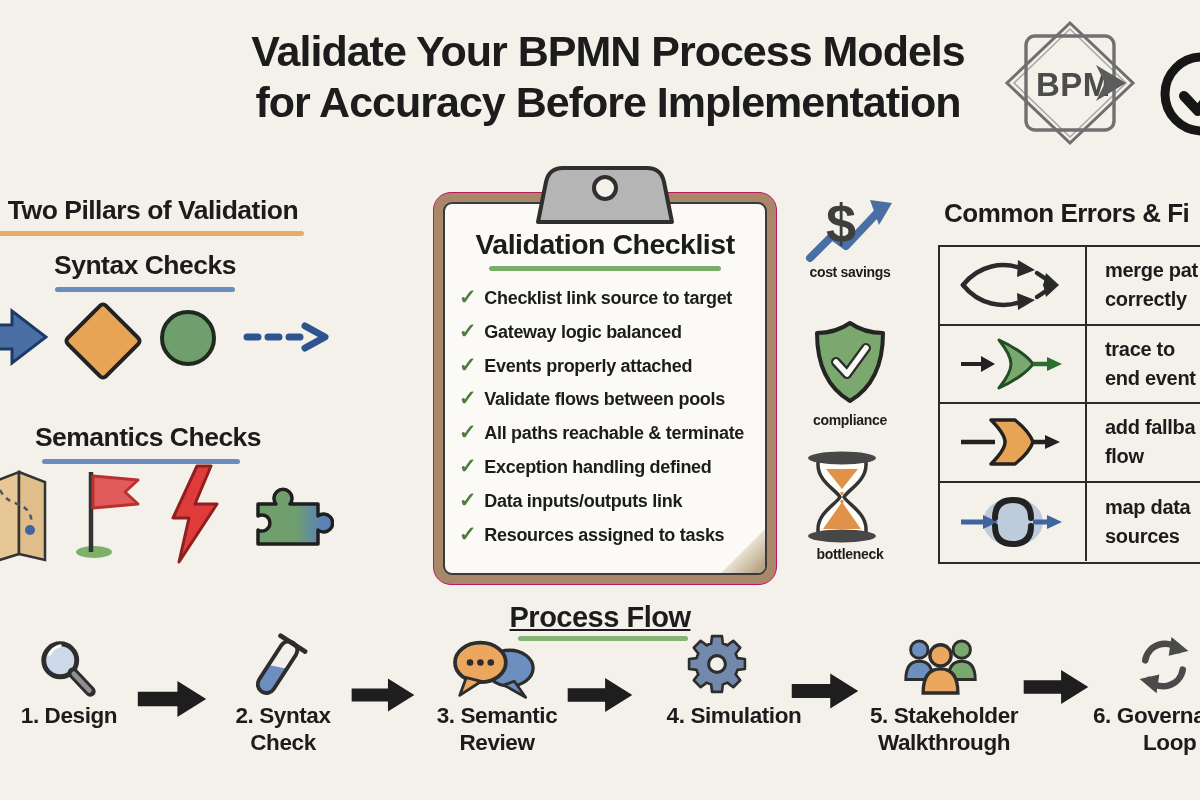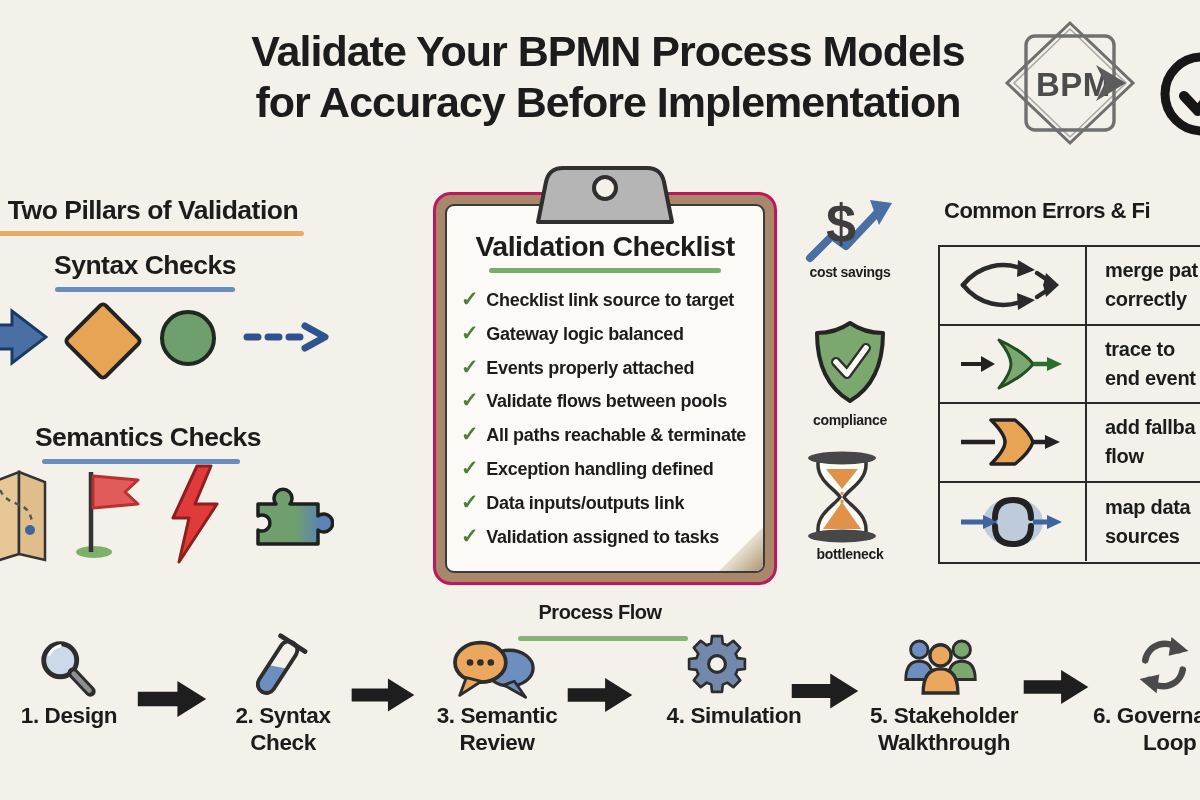--- a/index.html
+++ b/index.html
@@ -6,36 +6,36 @@
   #canvas{position:relative;width:1200px;height:800px;background:#f3f1ea;overflow:hidden;
     font-family:"Liberation Sans",sans-serif;color:#1c1c1c;}
   .abs{position:absolute;}
   .h{font-weight:700;color:#1c1c1c;letter-spacing:-0.5px;}
   .ul{position:absolute;height:5px;border-radius:3px;opacity:.9;}
   .title{left:8px;top:26px;width:1200px;text-align:center;font-size:43px;font-weight:700;
     letter-spacing:-1px;line-height:1.18;}
   .sec-h{font-size:26.5px;text-align:center;white-space:nowrap;}
   
   .board{left:433px;top:192px;width:344px;height:393px;background:#a8876b;
-    border:3px solid #be185d;border-radius:18px;box-sizing:border-box;}
+    border:1px solid #be185d;border-radius:18px;box-sizing:border-box;}
   .paper{position:absolute;left:9px;top:9px;right:9px;bottom:9px;background:#fbfaf6;
     border:2.5px solid #3a3a3a;border-radius:9px;overflow:hidden;}
   .cl-title{margin-top:24px;text-align:center;font-size:28.5px;font-weight:700;letter-spacing:-0.5px;}
   .cl-ul{width:232px;margin:5px auto 0;height:5px;border-radius:3px;background:#7aad6a;}
   .cl-list{list-style:none;margin:10px 0 0 14px;padding:0;}
   .cl-item{display:flex;gap:8px;align-items:baseline;line-height:32.8px;font-size:18px;
     font-weight:600;letter-spacing:-0.3px;white-space:nowrap;}
   .ck{color:#4e7d3c;font-size:21px;font-weight:700;}
   .curl{position:absolute;right:-1px;bottom:-1px;width:46px;height:46px;
     background:linear-gradient(315deg,#a89070 0%,#cdbfa5 28%,#efeadd 55%,#fbfaf6 75%);
     clip-path:polygon(100% 0,0 100%,100% 100%);border-top-left-radius:8px;}
   
   .blabel{width:130px;text-align:center;font-size:14px;font-weight:600;letter-spacing:-0.3px;}
   
-  .et-title{left:944px;top:198px;font-size:22px;font-weight:700;white-space:nowrap;letter-spacing:-0.5px;}
+  .et-title{left:944px;top:198px;font-size:26px;font-weight:700;white-space:nowrap;letter-spacing:-0.5px;}
   .etable{left:938px;top:245px;width:302px;height:319px;border:2.5px solid #2a2a2a;box-sizing:border-box;}
   .erow{display:flex;height:78.5px;border-bottom:2.5px solid #2a2a2a;box-sizing:border-box;}
   .erow:last-child{border-bottom:none;}
   .eicon{width:147px;border-right:2.5px solid #2a2a2a;box-sizing:border-box;display:flex;
     align-items:center;justify-content:center;}
   .etext{flex:1;display:flex;flex-direction:column;justify-content:center;padding-left:18px;
     font-size:20px;font-weight:600;line-height:1.45;white-space:nowrap;letter-spacing:-0.3px;}
   
   .step-label{font-size:22.5px;font-weight:600;line-height:1.2;text-align:center;letter-spacing:-0.4px;}
   .farrow{position:absolute;}
@@ -136,21 +136,21 @@
         <li class="cl-item">
           <span class="ck">✓</span>
           <span>Exception handling defined</span>
           </li>
         <li class="cl-item">
           <span class="ck">✓</span>
           <span>Data inputs/outputs link</span>
           </li>
         <li class="cl-item">
           <span class="ck">✓</span>
-          <span>Validation assigned to tasks</span>
+          <span>Resources assigned to tasks</span>
           </li>
       </ul>
       <div class="curl"></div>
     </div>
   </div>
   <svg class="abs" style="left:520px;top:162px;" width="170" height="62" viewBox="0 0 170 62">
     <path d="M18,60 L26,20 Q29,6 43,6 L127,6 Q141,6 144,20 L152,60 Z" fill="#b5b5b5" stroke="#2f2f2f" stroke-width="4" stroke-linejoin="round"></path>
     <circle cx="85" cy="26" r="11" fill="#f3f1ea" stroke="#2f2f2f" stroke-width="4"></circle>
   </svg>
 
@@ -239,21 +239,21 @@
           <polygon points="92,23 107,30 92,37" fill="#3f649e"></polygon>
         </svg>
       </div>
       <div class="etext">
         <span>map data</span>
         <span>sources</span>
       </div>
     </div>
   </div>
 
-  <div class="abs h" style="left:450px;top:601px;width:300px;text-align:center;font-size:20px;">Process Flow</div>
+  <div class="abs h" style="left:450px;top:601px;width:300px;text-align:center;font-size:29px;text-decoration:underline;">Process Flow</div>
   <div class="ul" style="left:518px;top:636px;width:170px;background:#7aad6a;"></div>
 
   <svg class="abs" style="left:34px;top:636px;" width="68" height="68" viewBox="0 0 70 70">
     <circle cx="27" cy="25" r="17" fill="#ccd9e8" stroke="#2d2d2d" stroke-width="5"></circle>
     <path d="M16,19 Q19,12 27,10" fill="none" stroke="#fdfdf8" stroke-width="3" stroke-linecap="round"></path>
     <line x1="40" y1="38" x2="58" y2="57" stroke="#2d2d2d" stroke-width="11" stroke-linecap="round"></line>
     <line x1="41" y1="39" x2="57" y2="56" stroke="#8f8f8f" stroke-width="5" stroke-linecap="round"></line>
   </svg>
   <div class="abs step-label" style="left:8px;top:702px;width:122px;">
     <div>1. Design</div>

